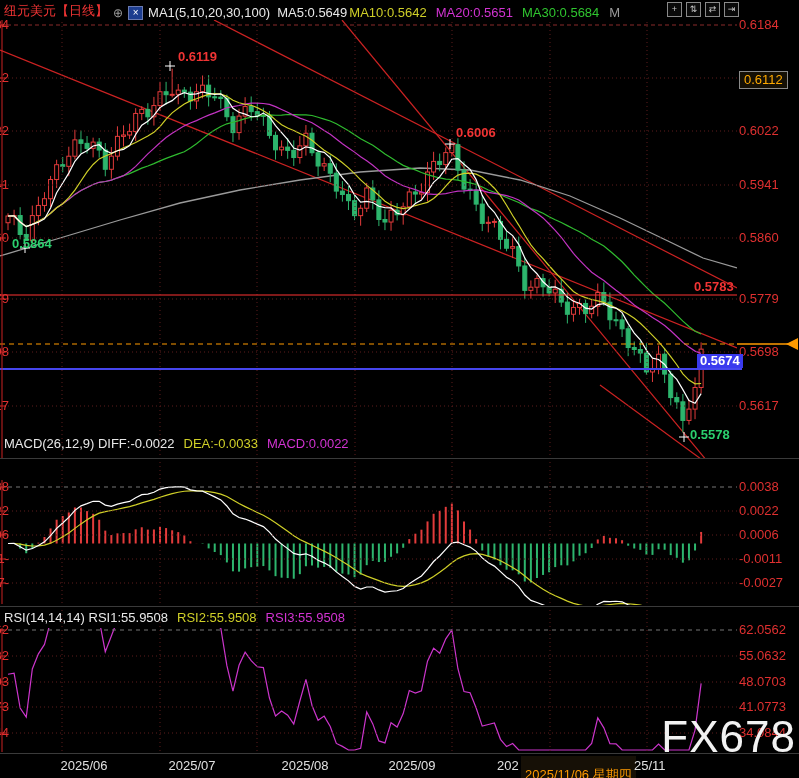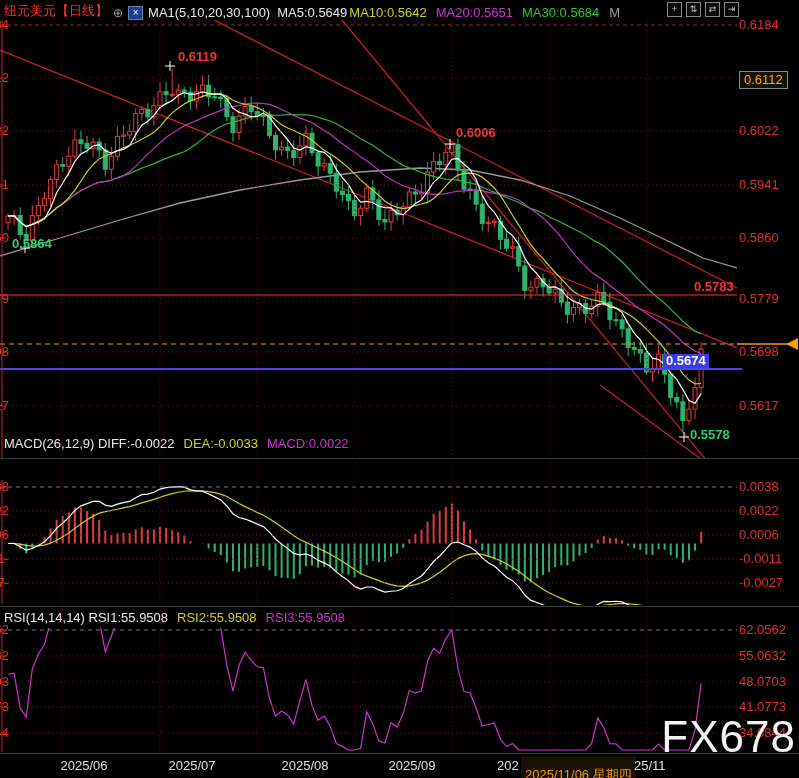--- a/index.html
+++ b/index.html
@@ -545,21 +545,21 @@
       <div class="lbl left-digit" style="left: 0px; top: 675px;">48.0703</div>
       <div class="lbl axis-r" style="left: 739px; top: 700px;">41.0773</div>
       <div class="lbl left-digit" style="left: 0px; top: 700px;">41.0773</div>
       <div class="lbl axis-r" style="left: 739px; top: 726px;">34.0844</div>
       <div class="lbl left-digit" style="left: 0px; top: 726px;">34.0844</div>
       <div class="lbl ann-red" style="left: 178px; top: 50px;">0.6119</div>
       <div class="lbl ann-red" style="left: 456px; top: 126px;">0.6006</div>
       <div class="lbl ann-green" style="left: 12px; top: 237px;">0.5864</div>
       <div class="lbl ann-green" style="left: 690px; top: 428px;">0.5578</div>
       <div class="lbl ann-red" style="left: 694px; top: 280px;">0.5783</div>
-      <div class="lbl sup-box" style="left: 663px; top: 354px;">0.5674</div>
+      <div class="lbl sup-box" style="left: 697px; top: 354px;">0.5674</div>
     </div>
 
   <div id="xaxis">
       <div class="x-month" style="left: 84px;">2025/06</div>
       <div class="x-month" style="left: 192px;">2025/07</div>
       <div class="x-month" style="left: 305px;">2025/08</div>
       <div class="x-month" style="left: 412px;">2025/09</div>
       <div class="x-clip" style="left: 497px; text-align: right;">202</div>
       <div class="x-date" style="left: 521px;">2025/11/06 星期四</div>
       <div class="x-clip" style="left: 634px;">25/11</div>

